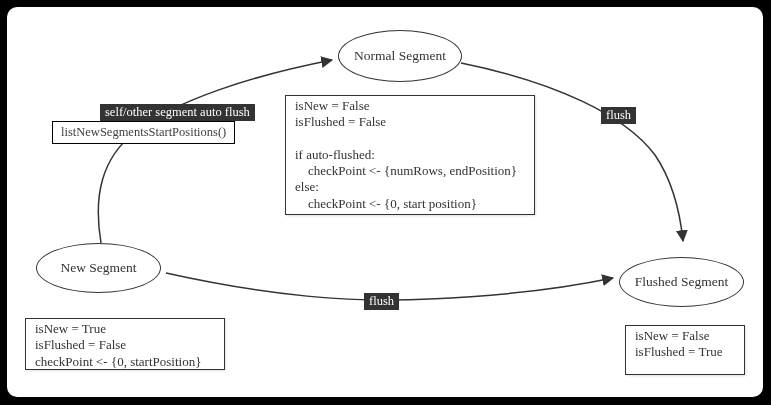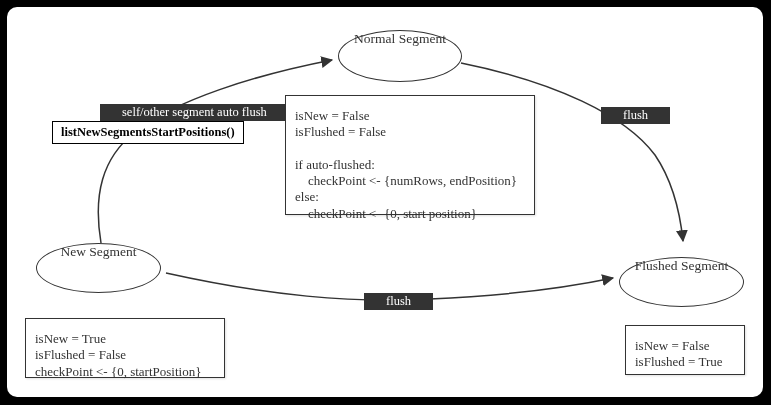--- a/index.html
+++ b/index.html
@@ -11,46 +11,46 @@
   }
   .canvas {
     position:absolute; left:7px; top:7px;
     width:756px; height:390px;
     background:#ffffff; border-radius:10px;
   }
   svg.edges { position:absolute; left:0; top:0; width:771px; height:405px; }
   .node {
     position:absolute; background:#fff;
     border:1px solid #333; border-radius:50%;
-    display:flex; align-items:flex-start; justify-content:center;
+    display:flex; align-items:center; justify-content:center;
     font-size:13.5px; color:#333; box-sizing:border-box;
   }
   .node-normal { left:338px; top:30px; width:124px; height:52px; }
   .node-new { left:36px; top:243px; width:125px; height:50px; }
   .node-flushed { left:619px; top:257px; width:125px; height:50px; }
   .note {
     position:absolute; background:#fff; border:1px solid #333;
     color:#333; font-size:13px; line-height:16.3px;
-    padding:12px 9px; white-space:pre; box-sizing:border-box;
+    padding:2px 9px; white-space:pre; box-sizing:border-box;
     box-shadow:1px 1px 2px rgba(0,0,0,0.12);
   }
   .note-normal { left:285px; top:95px; width:250px; height:120px; }
-  .note-new { left:25px; top:318px; width:200px; height:60px; }
+  .note-new { left:25px; top:318px; width:200px; height:52px; }
   .note-flushed { left:625px; top:325px; width:120px; height:50px; }
   .edge-label {
     position:absolute; background:#333333; color:#ffffff;
-    font-size:12.5px; padding:1px 22px; white-space:nowrap;
+    font-size:12.5px; padding:1px 5px; white-space:nowrap;
   }
   .edge-label-autoflush { left:100px; top:104px; }
   .edge-label-flush-right { left:601px; top:107px; }
   .edge-label-flush-bottom { left:364px; top:293px; }
   .edge-action-box {
     position:absolute; background:#ffffff; border:1px solid #000;
-    color:#000000; font-size:12.5px; padding:3px 8px; white-space:nowrap;
-    left:52px; top:121px;font-weight:bold;
+    color:#404040; font-size:12.5px; padding:3px 8px; white-space:nowrap;
+    left:52px; top:121px;
   }
 </style>
 </head>
 <body>
 
 <div class="canvas"></div>
 
 <svg class="edges" viewBox="0 0 771 405">
   <defs>
     <marker id="arrow" viewBox="0 0 10 10" refX="9" refY="5" markerWidth="8" markerHeight="8" orient="auto-start-reverse">

